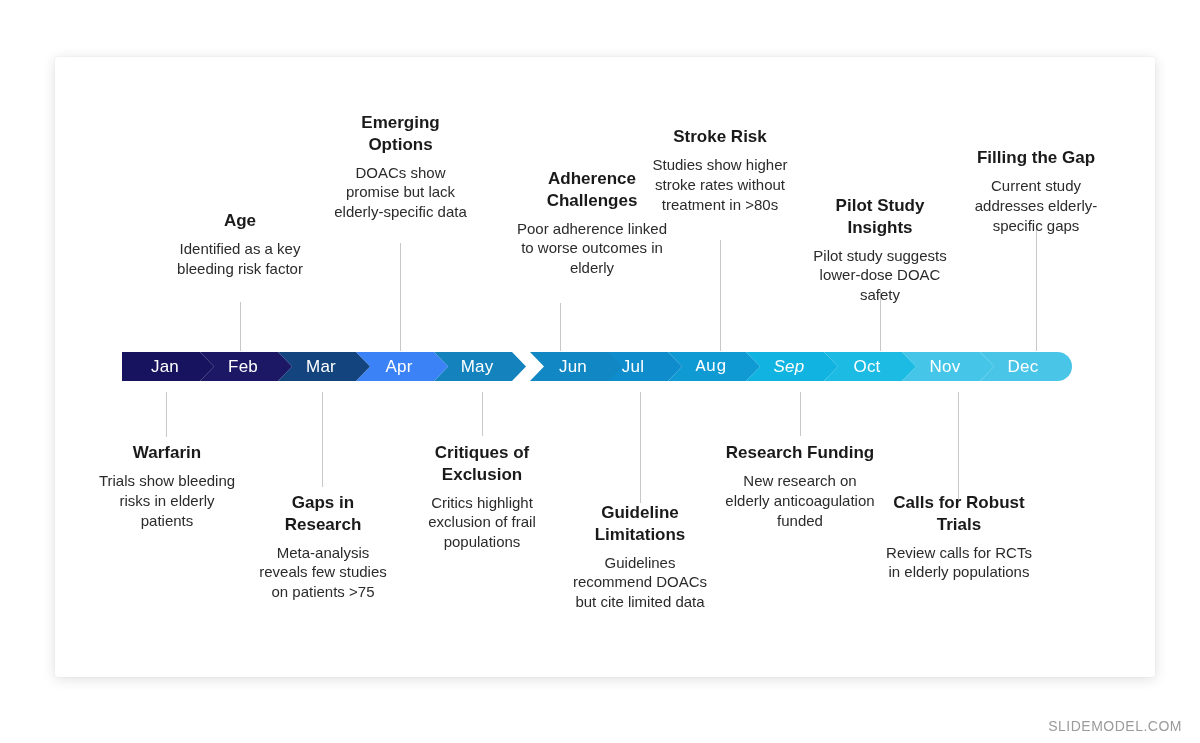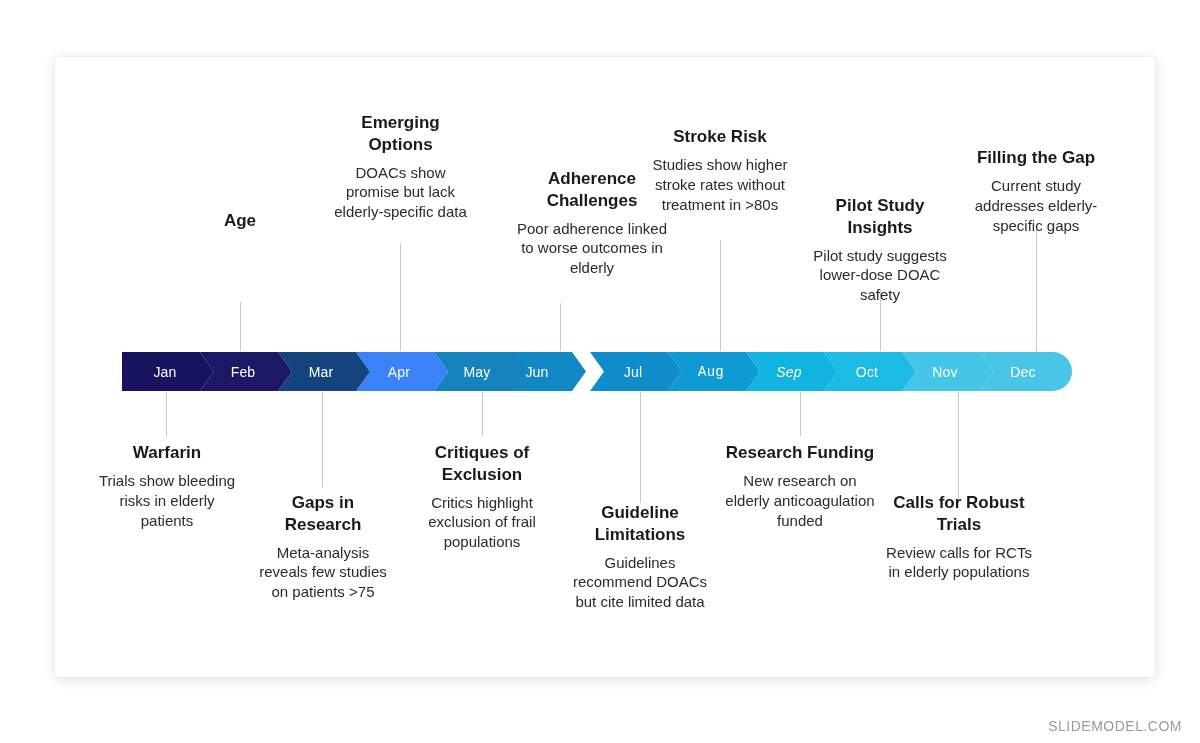--- a/index.html
+++ b/index.html
@@ -38,26 +38,26 @@
   #chevron-bar {
     position: absolute;
     left: 122px;
     top: 352px;
     width: 950px;
     height: 39px;
   }
   .chev {
     position: absolute;
     top: 0;
-    height: 39px;
+    height: 29px;
     display: flex;
     align-items: center;
     justify-content: center;
     color: #ffffff;
-    font-size: 14px;
+    font-size: 17px;
     font-family: "Liberation Sans", sans-serif;
     letter-spacing: 0.2px;
   }
   .chev span { position: relative; left: -3px; }
   .chev.first {
     border-top-left-radius: 20px;
     border-bottom-left-radius: 20px;
     clip-path: polygon(0 0, calc(100% - 14px) 0, 100% 50%, calc(100% - 14px) 100%, 0 100%);
     border-radius: 0;
   }
@@ -149,21 +149,21 @@
       </div>
       <div class="chev mid" style="left: 156px; width: 92px; background: rgb(20, 68, 126); z-index: 10;">
         <span>Mar</span>
       </div>
       <div class="chev mid" style="left: 234px; width: 92px; background: #3b82f6; z-index: 9;">
         <span>Apr</span>
       </div>
       <div class="chev mid" style="left: 312px; width: 92px; background: rgb(20, 131, 189); z-index: 8;">
         <span>May</span>
       </div>
-      <div class="chev mid" style="left: 372px; width: 92px; background: rgb(17, 135, 196); z-index: 7;">
+      <div class="chev mid" style="left: 408px; width: 92px; background: rgb(17, 135, 196); z-index: 7;">
         <span>Jun</span>
       </div>
       <div class="chev mid" style="left: 468px; width: 92px; background: rgb(15, 140, 203); z-index: 6;">
         <span>Jul</span>
       </div>
       <div class="chev mid" style="left: 546px; width: 92px; background: rgb(16, 154, 212); z-index: 5; font-family: Liberation Mono, monospace;">
         <span>Aug</span>
       </div>
       <div class="chev mid" style="left: 624px; width: 92px; background: rgb(17, 180, 224); z-index: 4; font-style: italic;">
         <span>Sep</span>
@@ -174,20 +174,21 @@
       <div class="chev mid" style="left: 780px; width: 92px; background: rgb(69, 198, 233); z-index: 2;">
         <span>Nov</span>
       </div>
       <div class="chev last" style="left: 858px; width: 92px; background: rgb(73, 197, 232); z-index: 1;">
         <span>Dec</span>
       </div>
     </div>
 
   <div class="milestone" style="left:160px; top:210px; width:160px;">
     <div class="ms-title">Age</div>
+    <div class="ms-desc">Identified as a key bleeding risk factor</div>
   </div>
 
   <div class="milestone" style="left:328px; top:112px; width:145px;">
     <div class="ms-title">Emerging Options</div>
     <div class="ms-desc">DOACs show promise but lack elderly-specific data</div>
   </div>
 
   <div class="milestone" style="left:484px; top:168px; width:152px;margin-left:32px;">
     <div class="ms-title">Adherence Challenges</div>
     <div class="ms-desc">Poor adherence linked to worse outcomes in elderly</div>

